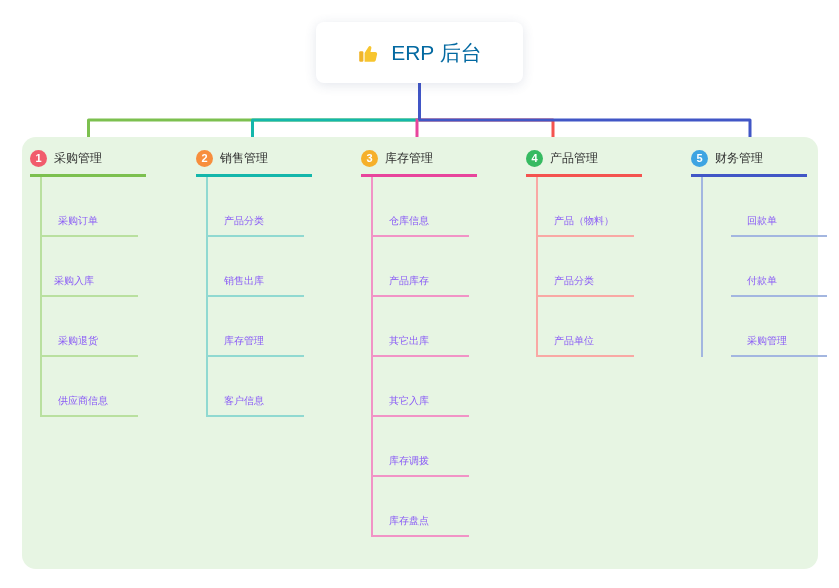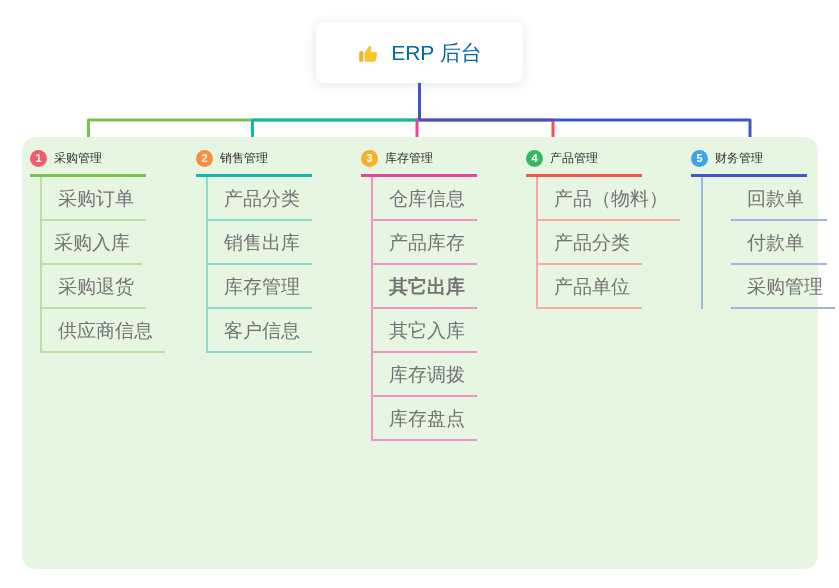--- a/index.html
+++ b/index.html
@@ -33,26 +33,26 @@
   .badge{
     width:17px;height:17px;border-radius:50%;flex:0 0 17px;
     color:#fff;font-size:11px;font-weight:bold;line-height:17px;text-align:center;
   }
   .branch-title{font-size:12px;font-weight:500;color:#2f2f2f;white-space:nowrap;}
   .children{
     list-style:none;margin:0 0 0 10px;padding:0;
     border-left:2px solid #ccc;width:max-content;
   }
   .children li{
-    height:44px;box-sizing:border-box;
+    height:60px;box-sizing:border-box;
     display:flex;align-items:flex-end;
     padding:0 12px 7px 16px;
     border-bottom:2px solid #ccc;
     width:max-content;min-width:96px;
-    font-size:19px;color:#737373;white-space:nowrap;cursor:default;
+    font-size:10px;color:#8b5cf6;white-space:nowrap;cursor:default;
   }
 </style>
 </head>
 <body>
 
 <div id="canvas">
 
   <svg id="connectors" width="839" height="588" viewBox="0 0 839 588">
       <path d="M 419 120 H 88.5 V 146" stroke="#7cc04f" stroke-width="3" fill="none" stroke-linejoin="round"></path>
       <path d="M 419 120 H 252.5 V 150" stroke="#14b7ab" stroke-width="3" fill="none" stroke-linejoin="round"></path>
@@ -98,21 +98,21 @@
         </ul>
       </div>
       <div class="branch" style="left: 361px;">
         <div class="branch-header" style="border-bottom-color: rgb(232, 69, 156);">
           <span class="badge" style="background: rgb(246, 176, 42);">3</span>
           <span class="branch-title">库存管理</span>
         </div>
         <ul class="children" style="border-left-color: rgb(241, 147, 198);">
           <li style="border-bottom-color: rgb(241, 147, 198);">仓库信息</li>
           <li style="border-bottom-color: rgb(241, 147, 198);">产品库存</li>
-          <li style="border-bottom-color: rgb(241, 147, 198); font-weight: bold;">其它出库</li>
+          <li style="border-bottom-color: rgb(241, 147, 198);">其它出库</li>
           <li style="border-bottom-color: rgb(241, 147, 198);">其它入库</li>
           <li style="border-bottom-color: rgb(241, 147, 198);">库存调拨</li>
           <li style="border-bottom-color: rgb(241, 147, 198);">库存盘点</li>
         </ul>
       </div>
       <div class="branch" style="left: 526px;">
         <div class="branch-header" style="border-bottom-color: rgb(244, 83, 79);">
           <span class="badge" style="background: rgb(54, 186, 97);">4</span>
           <span class="branch-title">产品管理</span>
         </div>

